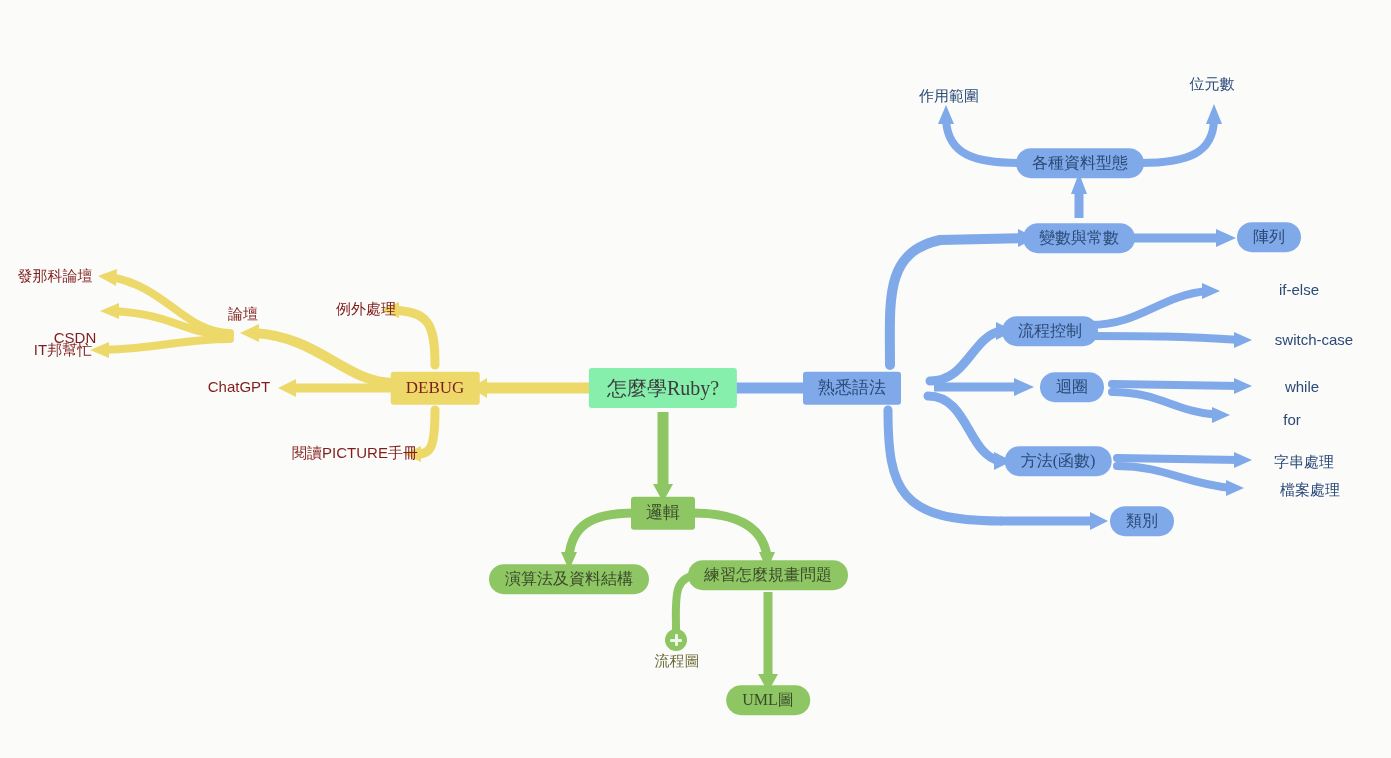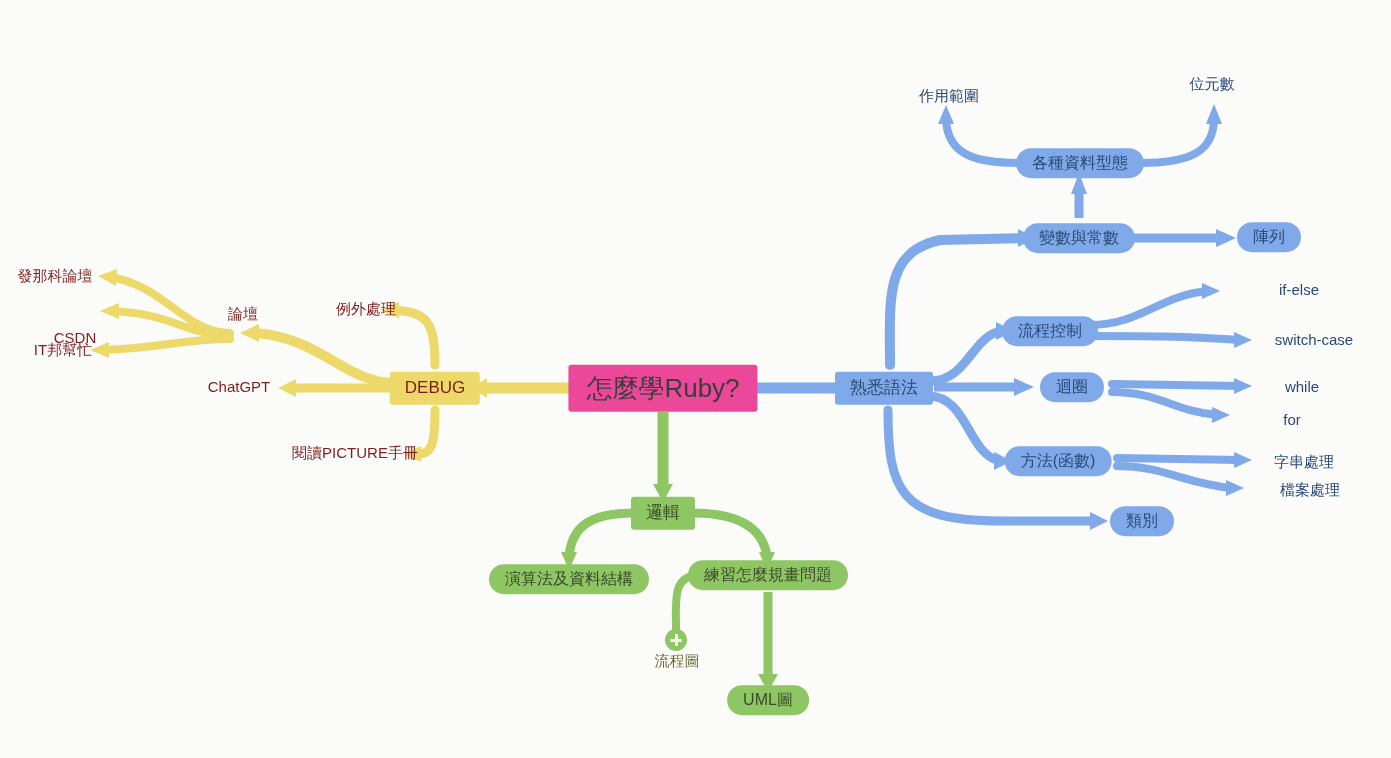--- a/index.html
+++ b/index.html
@@ -12,20 +12,21 @@
   }
   #canvas{position:absolute;left:0;top:0;width:1391px;height:758px;}
   svg.edges{position:absolute;left:0;top:0;width:1391px;height:758px;pointer-events:none;}
 
   .node{
     position:absolute;
     display:flex;align-items:center;justify-content:center;
     white-space:nowrap;
     box-sizing:border-box;
     transform:translate(-50%,-50%);
+    font-family:Liberation Serif, serif;
   }
   
   .pill{
     border-radius:999px;
     padding:6px 16px;
     font-size:16px;
     line-height:1.1;
   }
   .pill.blue{background:#7fa9e8;color:#2b4a78;}
   .pill.green{background:#8dc663;color:#3c4a2b;}
@@ -34,21 +35,21 @@
   .branch{
     padding:7px 15px;
     font-size:17px;
     line-height:1.1;
     border-radius:3px;
   }
   .branch.blue{background:#7fa9e8;color:#2b4a78;}
   .branch.green{background:#8dc663;color:#3b4a2a;}
   .branch.yellow{background:#ecd96a;color:#7f1d1d;}
   .branch.root{
-    background:#ec4899;color:#3d3d3d;font-size:26px;padding:9px 18px;justify-content:center;
+    background:#86efac;color:#3d3d3d;font-size:20px;padding:9px 18px;justify-content:center;
   }
 
   
   .leaf{
     position:absolute;
     transform:translate(-50%,-50%);
     white-space:nowrap;
     font-size:15px;
     line-height:1.1;
   }
@@ -166,21 +167,21 @@
     <polygon points="706,567 688,575 706,583" fill="#8dc663"></polygon>
 
     <path d="M768,592 L768,680" stroke="#8dc663" stroke-width="9" fill="none"></path>
     <polygon points="758,674 768,692 778,674" fill="#8dc663"></polygon>
   </svg>
 
   <div class="node branch root" style="left:663px;top:388px;">
     <span>怎麼學Ruby?</span>
   </div>
 
-  <div class="node branch blue" style="left:884px;top:388px;">
+  <div class="node branch blue" style="left:852px;top:388px;">
     <span>熟悉語法</span>
   </div>
 
   <div class="node pill blue" style="left:1080px;top:163px;">
     <span>各種資料型態</span>
   </div>
 
   <div class="leaf blue" style="left:949px;top:96px;">
     <span>作用範圍</span>
   </div>

